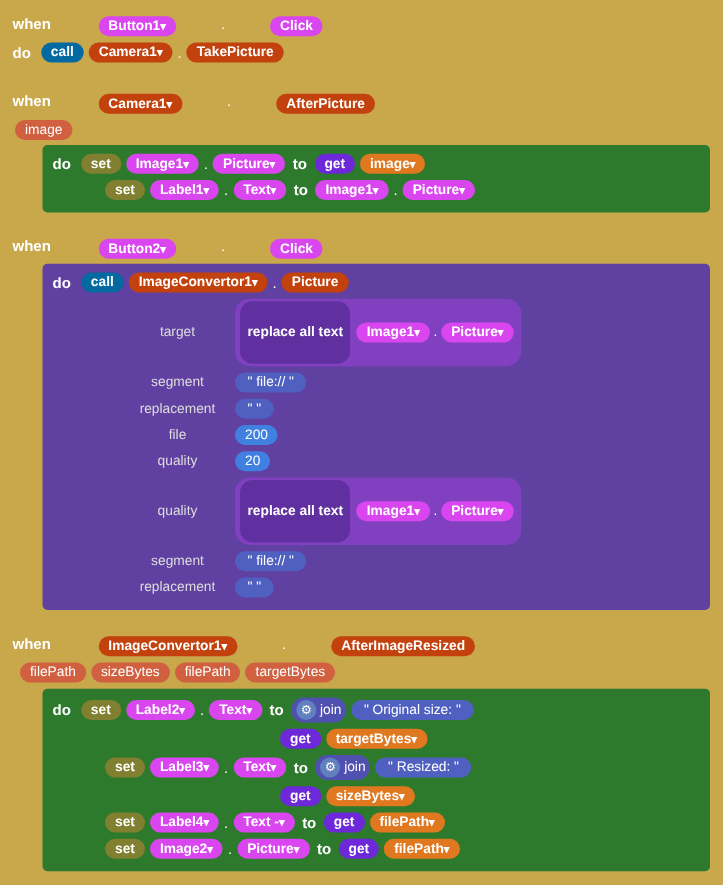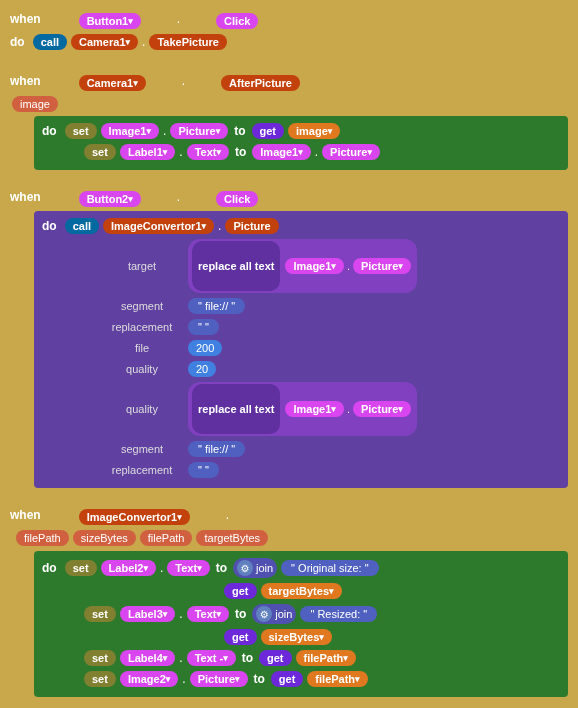--- a/index.html
+++ b/index.html
@@ -302,20 +302,21 @@
       <span class="str-box">" "</span>
     </div>
   </div>
 </div>
 
 <div class="block-group">
   <div class="event-row">
     <span class="keyword">when</span>
     <span class="pill pill-teal pill-dropdown">ImageConvertor1</span>
     <span style="color:#fff; margin:0 2px;">.</span>
+    <span class="pill pill-teal">AfterImageResized</span>
   </div>
   <div class="block-row" style="margin-left:4px; margin-bottom:4px;">
     <span class="params-tag">filePath</span>
     <span class="params-tag">sizeBytes</span>
     <span class="params-tag">filePath</span>
     <span class="params-tag">targetBytes</span>
   </div>
   <div class="do-block-green">
 
     <div class="set-row">

